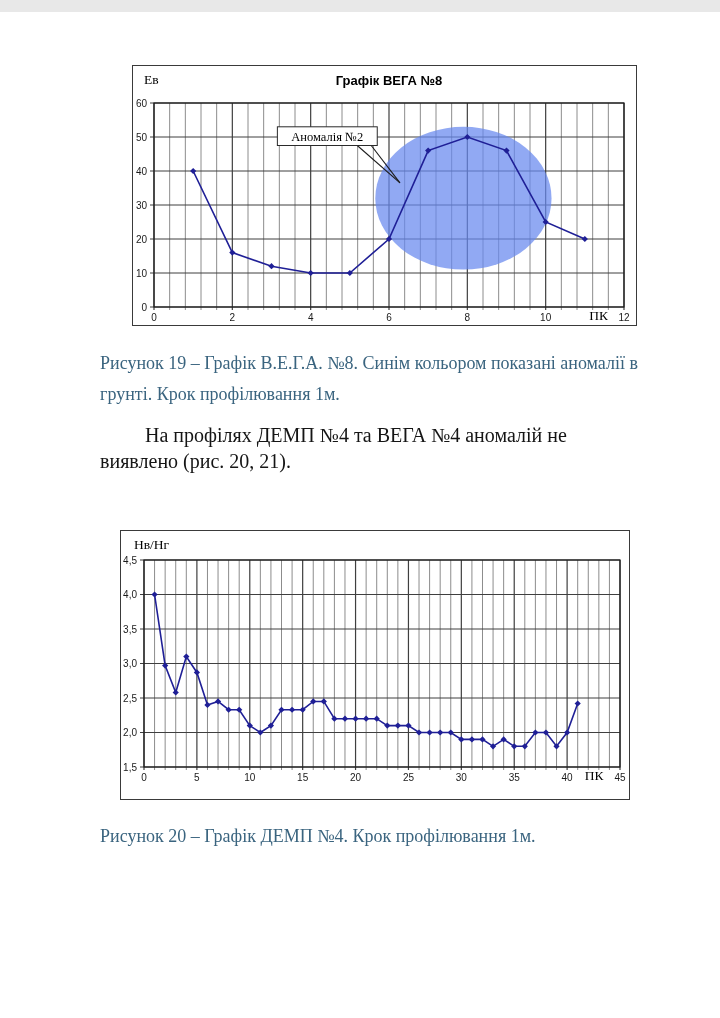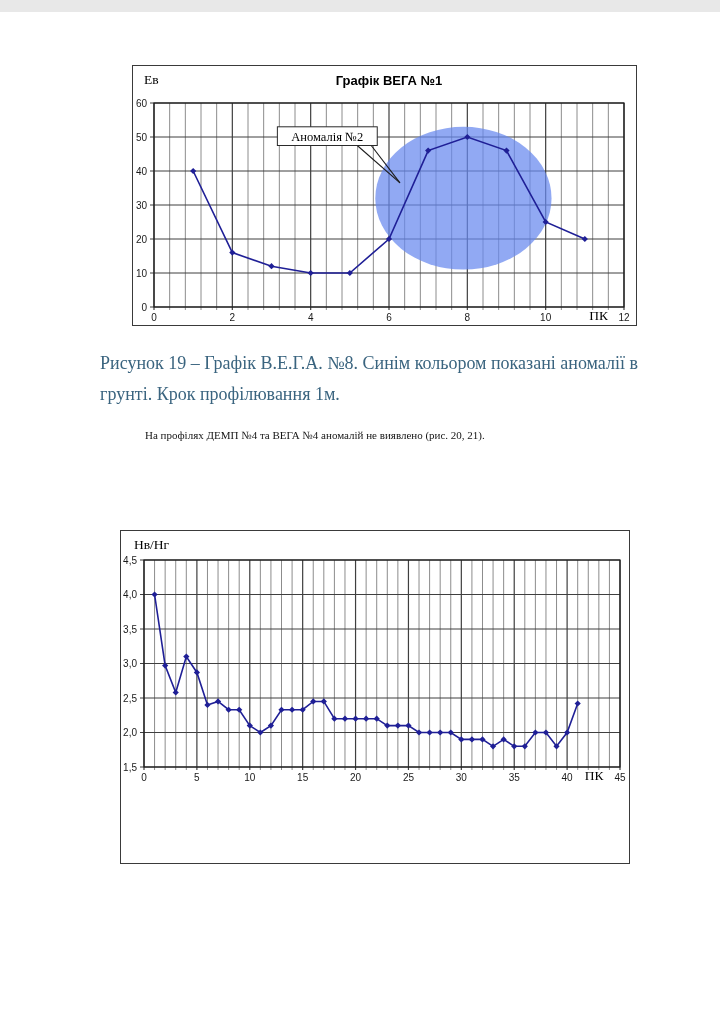--- a/index.html
+++ b/index.html
@@ -6,21 +6,21 @@
   body{background:#e8e8e8;font-family:"Liberation Serif", serif;}
   .page{
     position:relative;width:720px;height:1018px;background:#ffffff;
     margin:12px auto;overflow:hidden;
   }
   .chart-box{
     position:absolute;background:#ffffff;border:1.6px solid #3a3a3a;
     box-sizing:border-box;
   }
   #chart-vega8{left:132px;top:53px;width:505px;height:261px;}
-  #chart-demp4{left:120px;top:518px;width:510px;height:334px;padding-left:48px;}
+  #chart-demp4{left:120px;top:518px;width:510px;height:270px;padding-left:48px;}
   .chart-title{
     position:absolute;top:7px;text-align:center;
     font-family:"Liberation Sans", sans-serif;font-weight:bold;
     font-size:13px;color:#000;
   }
   #chart-vega8 .chart-title{left:21px;width:470px;}
   #chart-demp4 .chart-title{left:23px;width:476px;}
   .y-unit-label{
     position:absolute;font-family:"Liberation Serif", serif;
     font-size:13.5px;color:#000;
@@ -30,32 +30,32 @@
   .chart-svg{position:absolute;left:0;top:0;}
   .caption{
     position:absolute;left:100px;width:550px;
     font-family:"Liberation Serif", serif;font-size:18px;
     line-height:31px;
   }
   #caption-fig19{top:336px;}
   #caption-fig20{top:809px;}
   #body-paragraph{
     position:absolute;left:100px;top:410px;width:548px;
-    font-family:"Liberation Serif", serif;font-size:11px;color:#151515;
+    font-family:"Liberation Serif", serif;font-size:20px;color:#151515;
     line-height:26px;text-indent:45px;
   }
 </style>
 </head>
 <body>
 
 <div class="page">
 
   <div id="chart-vega8" class="chart-box">
     <span class="y-unit-label">Ев</span>
-    <div class="chart-title">Графік ВЕГА №1</div>
+    <div class="chart-title">Графік ВЕГА №8</div>
   <svg width="503" height="259" viewBox="0 0 503 259" class="chart-svg">
         <line x1="21" y1="37" x2="21" y2="244" stroke="#3f3f3f" stroke-width="1.2"></line>
         <line x1="36.666666666666664" y1="37" x2="36.666666666666664" y2="244" stroke="#8c8c8c" stroke-width="1"></line>
         <line x1="52.33333333333333" y1="37" x2="52.33333333333333" y2="244" stroke="#8c8c8c" stroke-width="1"></line>
         <line x1="68" y1="37" x2="68" y2="244" stroke="#8c8c8c" stroke-width="1"></line>
         <line x1="83.66666666666666" y1="37" x2="83.66666666666666" y2="244" stroke="#8c8c8c" stroke-width="1"></line>
         <line x1="99.33333333333333" y1="37" x2="99.33333333333333" y2="244" stroke="#3f3f3f" stroke-width="1.2"></line>
         <line x1="115.00000000000001" y1="37" x2="115.00000000000001" y2="244" stroke="#8c8c8c" stroke-width="1"></line>
         <line x1="130.66666666666669" y1="37" x2="130.66666666666669" y2="244" stroke="#8c8c8c" stroke-width="1"></line>
         <line x1="146.33333333333331" y1="37" x2="146.33333333333331" y2="244" stroke="#8c8c8c" stroke-width="1"></line>
@@ -241,14 +241,15 @@
         <text x="16" y="205" text-anchor="end" font-family="&quot;Liberation Sans&quot;, sans-serif" font-size="10px" fill="#1a1a1a">2,0</text>
         <text x="16" y="170.5" text-anchor="end" font-family="&quot;Liberation Sans&quot;, sans-serif" font-size="10px" fill="#1a1a1a">2,5</text>
         <text x="16" y="136" text-anchor="end" font-family="&quot;Liberation Sans&quot;, sans-serif" font-size="10px" fill="#1a1a1a">3,0</text>
         <text x="16" y="101.5" text-anchor="end" font-family="&quot;Liberation Sans&quot;, sans-serif" font-size="10px" fill="#1a1a1a">3,5</text>
         <text x="16" y="67" text-anchor="end" font-family="&quot;Liberation Sans&quot;, sans-serif" font-size="10px" fill="#1a1a1a">4,0</text>
         <text x="16" y="32.5" text-anchor="end" font-family="&quot;Liberation Sans&quot;, sans-serif" font-size="10px" fill="#1a1a1a">4,5</text>
         <text x="473.0844444444444" y="249" text-anchor="middle" font-family="&quot;Liberation Serif&quot;, serif" font-size="13.5px" fill="#000">ПК</text>
       </svg>
     </div>
 
+  <div id="caption-fig20" class="caption" style="color: rgb(58, 100, 127);">Рисунок 20 – Графік ДЕМП №4. Крок профілювання 1м.</div>
 
 </div>
 
 </body></html>

